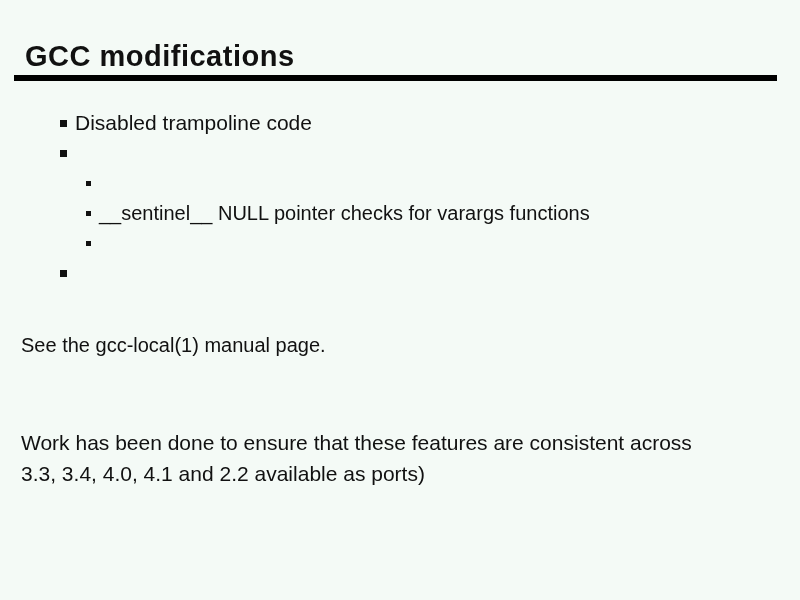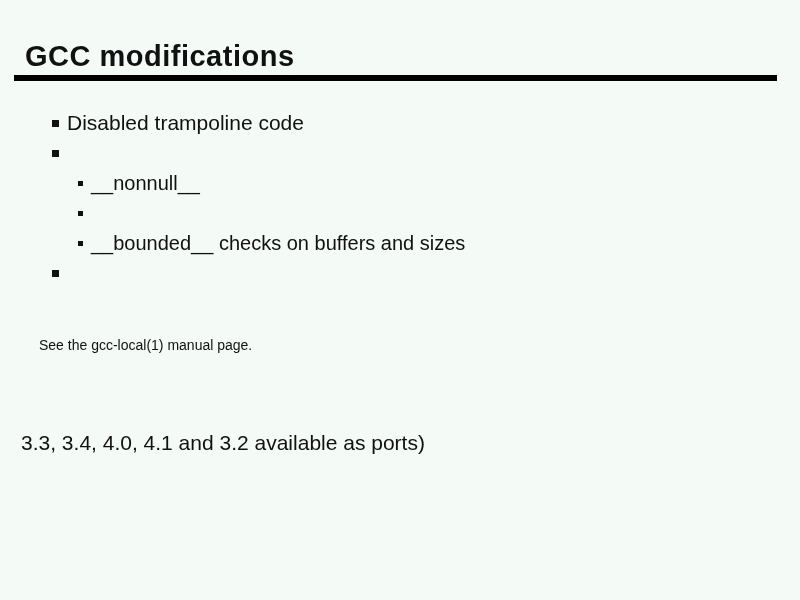--- a/index.html
+++ b/index.html
@@ -27,44 +27,44 @@
   .rule {
     position: absolute;
     left: 14px;
     top: 75px;
     width: 763px;
     height: 6px;
     background: var(--rule, #000000);
   }
   .bullets {
     position: absolute;
-    left: 4px;
+    left: 12px;
     top: 108px;
     width: 724px;
   }
   .li {
     display: flex;
     align-items: center;
     height: 30px;
     white-space: nowrap;
   }
   .li.l1 { padding-left: 48px; font-size: 21px; }
   .li.l2 { padding-left: 74px; font-size: 20px; }
   .marker {
     flex: none;
     background: var(--fg, #111111);
     margin-right: 8px;
   }
   .m1 { width: 7px; height: 7px; }
   .m2 { width: 5px; height: 5px; }
   .notes {
     position: absolute;
-    left: 39px;
+    left: 21px;
     top: 330px;
-    font-size: 14px;
+    font-size: 20px;
     line-height: 31px;
   }
   .para {
     position: absolute;
     left: 21px;
     top: 427px;
     font-size: 21px;
     line-height: 31px;
   }
   .line { white-space: nowrap; }
@@ -84,39 +84,39 @@
       <span class="marker m1"></span>
       <span class="li-text">Disabled trampoline code</span>
     </div>
 
     <div class="li l1">
       <span class="marker m1"></span>
     </div>
 
     <div class="li l2">
       <span class="marker m2"></span>
-      <span class="li-text">__nonnull__</span>
     </div>
 
     <div class="li l2">
       <span class="marker m2"></span>
+      <span class="li-text">__sentinel__ NULL pointer checks for varargs functions</span>
     </div>
 
     <div class="li l2">
       <span class="marker m2"></span>
-      <span class="li-text">__bounded__ checks on buffers and sizes</span>
     </div>
 
     <div class="li l1">
       <span class="marker m1"></span>
     </div>
 
   </div>
 
   <div class="notes">
     <div class="line">See the gcc-local(1) manual page.</div>
   </div>
 
   <div class="para">
-    <div class="line">3.3, 3.4, 4.0, 4.1 and 3.2 available as ports)</div>
+    <div class="line">Work has been done to ensure that these features are consistent across</div>
+    <div class="line">3.3, 3.4, 4.0, 4.1 and 2.2 available as ports)</div>
   </div>
 
 </div>
 
 </body></html>

